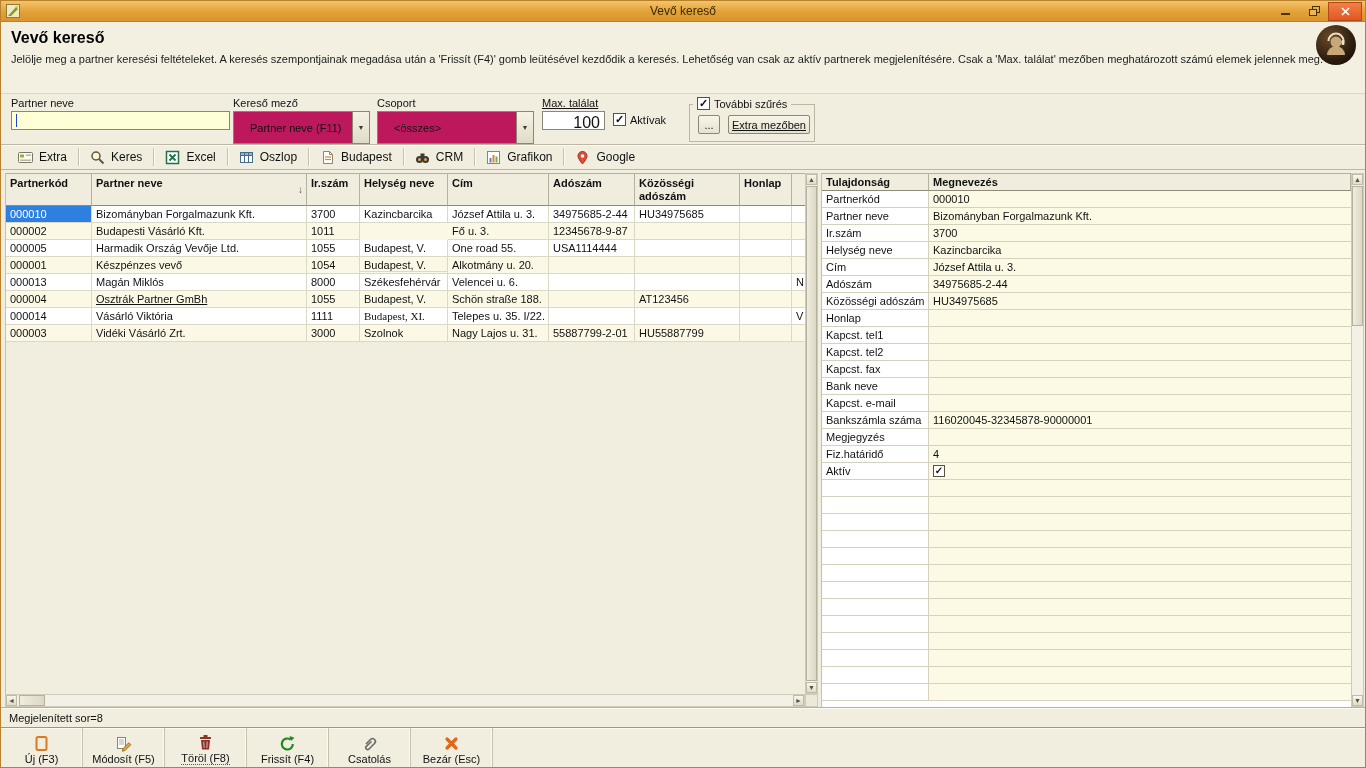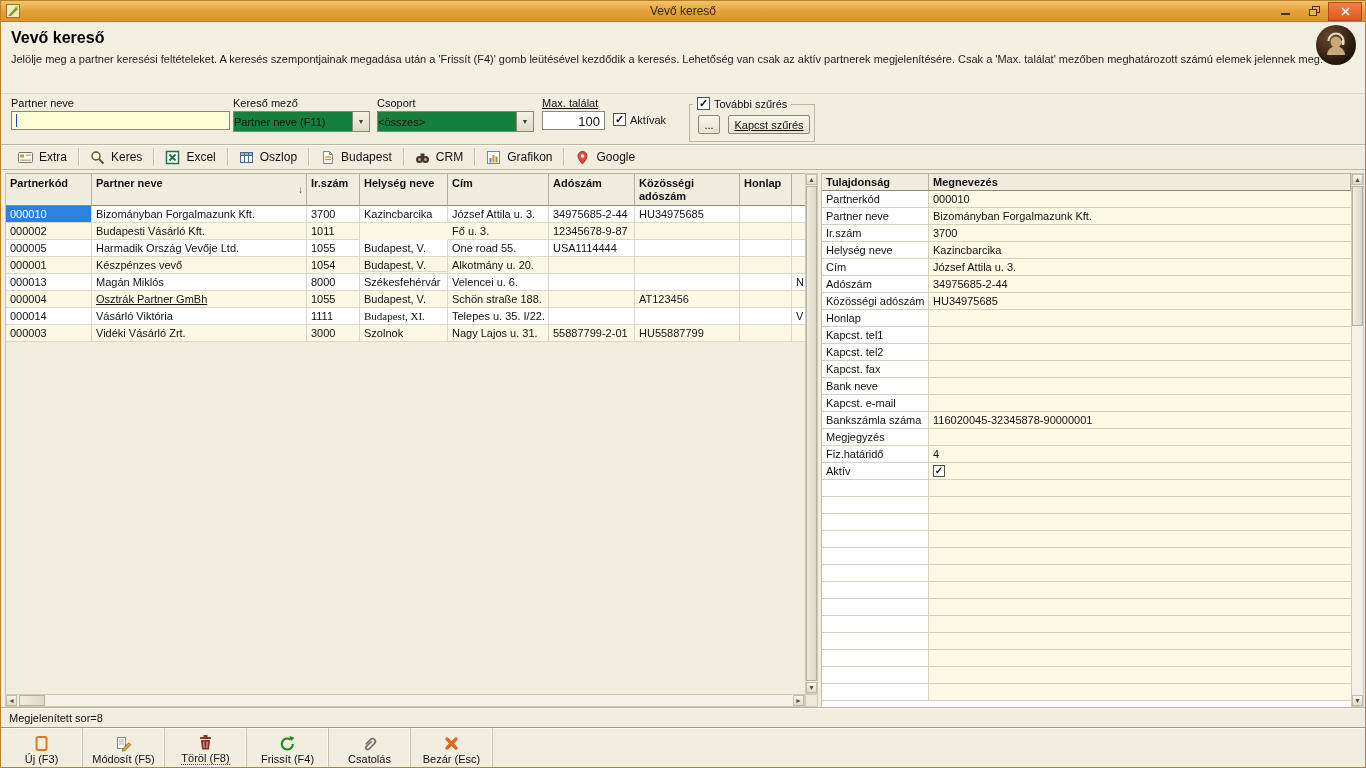--- a/index.html
+++ b/index.html
@@ -23,23 +23,23 @@
   .header h1{font-size:16px;font-weight:bold;color:#000;margin-bottom:6px}
   .header .desc{font-size:11px;color:#1c1c1c;white-space:nowrap;overflow:hidden}
   .logo{position:absolute;top:2px;right:8px;width:42px;height:42px}
 
   
   .filters{position:absolute;top:93px;left:0;width:100%;height:50px}
   .f-label{position:absolute;font-size:11px;color:#111}
   .underline{text-decoration:underline}
   .textbox{position:absolute;height:19px;border:1px solid #8A8774;background:var(--input_bg,#FFFFD6)}
   .textbox .caret{position:absolute;left:4px;top:2px;width:1px;height:13px;background:#2244CC}
-  .textbox.num{background:#fff;text-align:right;padding:2px 4px 0 0;font-size:13px}
-  .combo{position:absolute;height:21px;border:1px solid #8A8774;background:#15803d;
-    display:flex;align-items:center;padding-left:0;font-size:11px}
+  .textbox.num{background:#fff;text-align:right;padding:2px 4px 0 0;font-size:16px}
+  .combo{position:absolute;height:33px;border:1px solid #8A8774;background:#be185d;
+    display:flex;align-items:center;padding-left:16px;font-size:11px}
   .combo .arrow-btn{margin-left:auto;width:17px;height:100%;
     background:linear-gradient(#F6F3E6,#DFDBC8);border-left:1px solid #8A8774;
     display:flex;align-items:center;justify-content:center;font-size:7px;color:#3a3a30}
   .checkbox{width:13px;height:13px;background:#fff;border:1px solid #55524A;
     display:inline-flex;align-items:center;justify-content:center;
     font-size:11px;font-weight:bold;color:#101010;line-height:1;flex:0 0 auto}
   .check-row{position:absolute;display:flex;align-items:center;gap:4px;font-size:11px}
   .groupbox{position:absolute;left:688px;top:10px;width:126px;height:38px;border:1px solid #BBB7A4}
   .groupbox-label{position:absolute;left:692px;top:3px;background:var(--window_bg,#F1EEE0);
     padding:0 4px;display:flex;gap:4px;align-items:center;font-size:11px}
@@ -174,21 +174,21 @@
   <div class="f-label underline" style="left:541px;top:3px">Max. találat</div>
   <div class="textbox num" style="left:541px;top:17px;width:63px">100</div>
 
   <div class="check-row" style="left:612px;top:19px">
     <span class="checkbox">✓</span>
     <span>Aktívak</span>
   </div>
 
   <div class="groupbox">
     <div class="btn" style="position:absolute;left:8px;top:10px;width:22px;height:19px">...</div>
-    <div class="btn" style="position:absolute;left:38px;top:10px;width:82px;height:19px;text-decoration:underline">Kapcst szűrés</div>
+    <div class="btn" style="position:absolute;left:38px;top:10px;width:82px;height:19px;text-decoration:underline">Extra mezőben</div>
   </div>
   <div class="groupbox-label">
     <span class="checkbox">✓</span>
     <span>További szűrés</span>
   </div>
 </div>
 
 <div class="toolbar">
   <div class="tool-btn">
     <svg width="15" height="15" viewBox="0 0 15 15">

